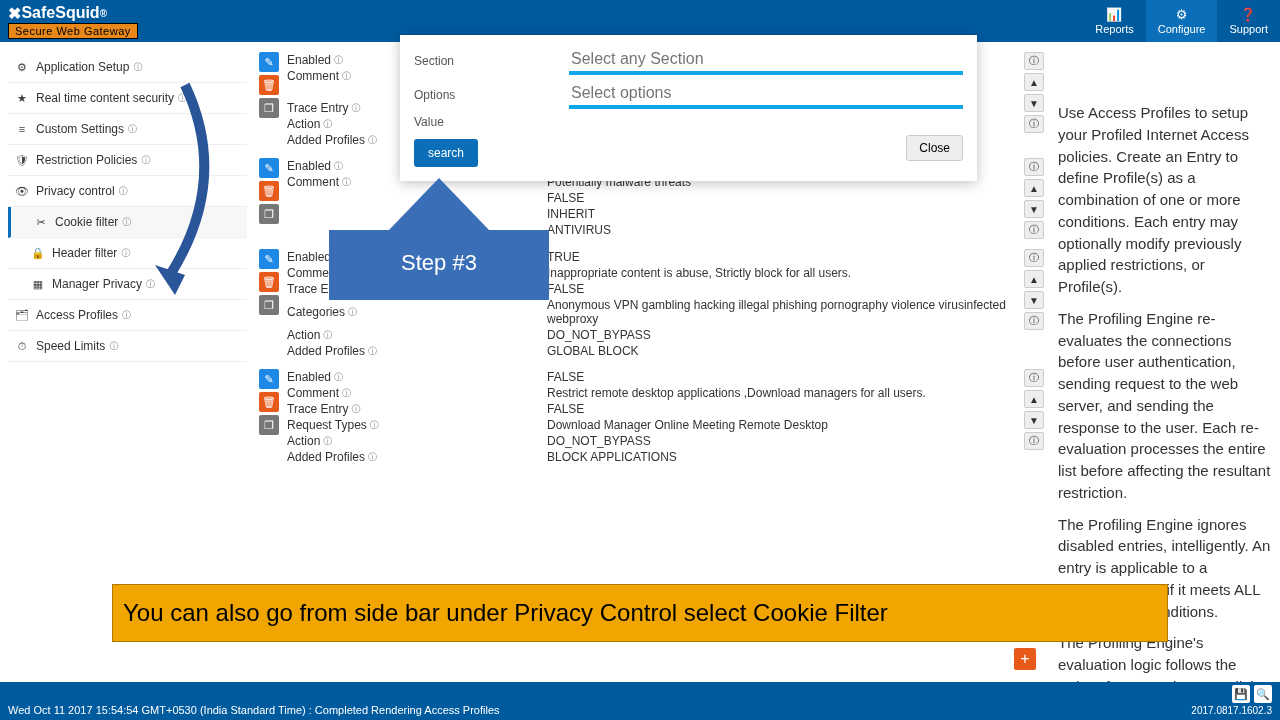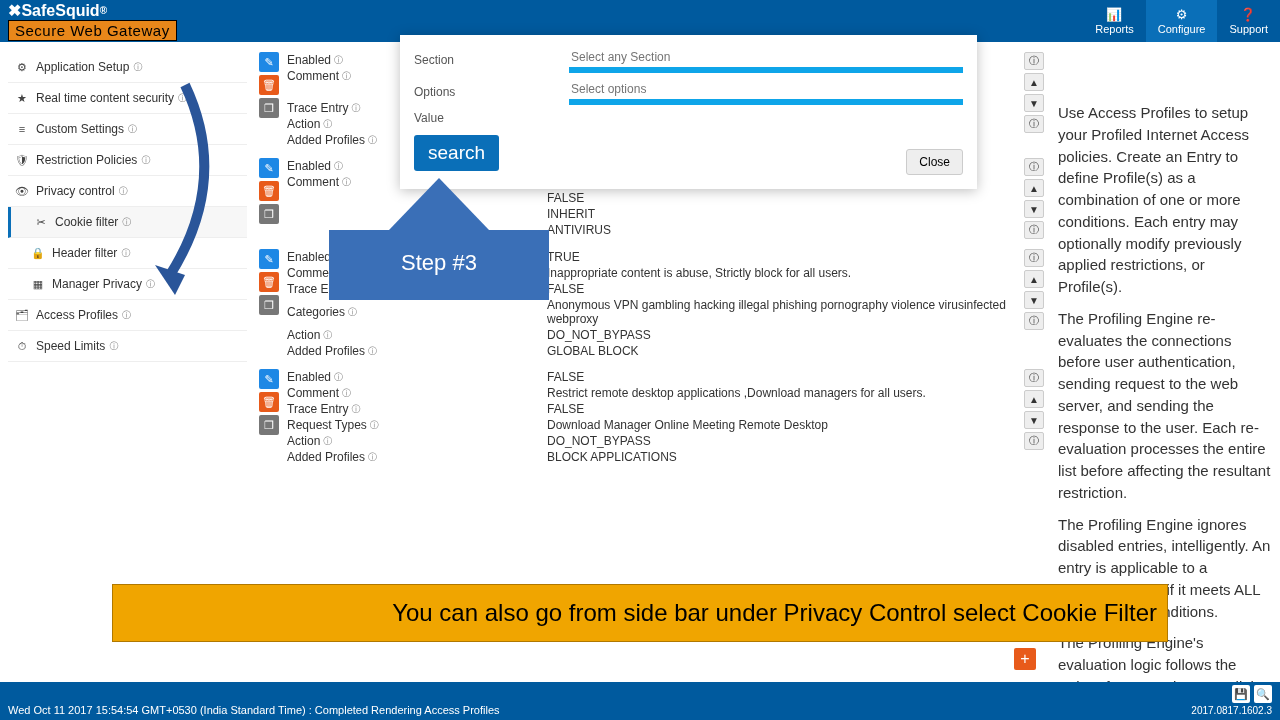--- a/index.html
+++ b/index.html
@@ -2,21 +2,21 @@
 <html><head>
 <meta charset="utf-8">
 <style>
 * { margin: 0; padding: 0; box-sizing: border-box; font-family: Arial, sans-serif; }
 body { width: 1280px; height: 720px; overflow: hidden; position: relative; background: #fff; }
 
 .topbar { background: #005a9e; height: 42px; display: flex; justify-content: space-between; align-items: center; color: #fff; }
 .logo-area { display: flex; flex-direction: column; padding-left: 8px; }
 .logo-text { font-size: 16px; font-weight: bold; display: flex; align-items: center; }
 .logo-text .reg { font-size: 10px; vertical-align: super; }
-.logo-tag { background: #e8871a; color: #000; font-size: 15px; padding: 1px 6px; border: 1px solid #000; letter-spacing: 0.5px; display: inline-block; }
+.logo-tag { background: #e8871a; color: #000; font-size: 11px; padding: 1px 6px; border: 1px solid #000; letter-spacing: 0.5px; display: inline-block; }
 .topnav { display: flex; height: 100%; }
 .topnav-item { display: flex; flex-direction: column; align-items: center; justify-content: center; padding: 0 12px; font-size: 11px; cursor: pointer; }
 .topnav-item.active { background: #0a6fb8; }
 .topnav-item .icon { font-size: 13px; margin-bottom: 1px; }
 
 .main { display: flex; height: 640px; }
 
 .sidebar { width: 255px; padding: 10px 8px; }
 .side-item { display: flex; align-items: center; padding: 8px 6px; font-size: 12px; color: #333; border-bottom: 1px solid #eee; cursor: pointer; position: relative; }
 .side-item .si-icon { width: 16px; text-align: center; margin-right: 6px; font-size: 11px; color: #444; }
@@ -39,28 +39,28 @@
 .block-ctrl { width: 26px; display: flex; flex-direction: column; gap: 3px; align-items: flex-end; }
 .ctrl-btn { width: 20px; height: 18px; background: #eee; border: 1px solid #ccc; display: flex; align-items: center; justify-content: center; font-size: 10px; color: #333; cursor: pointer; border-radius: 2px; }
 
 .rightcol { width: 232px; padding: 16px 8px 0 10px; font-size: 15px; color: #333; line-height: 1.45; margin-top: 44px; }
 .rightcol p { margin-bottom: 10px; }
 
 .modal { position: absolute; left: 400px; top: 35px; width: 577px; background: #fff; box-shadow: 0 2px 12px rgba(0,0,0,0.25); z-index: 50; }
 .modal-body { padding: 12px 14px 14px 14px; }
 .mrow { display: flex; align-items: center; margin-bottom: 6px; font-size: 12px; color: #555; }
 .mrow .mlabel { width: 155px; }
-.mrow input { flex: 1; border: none; border-bottom: 6px solid #0ea5e9; padding: 3px 2px; font-size: 12px; color: #0369a1; outline: none; }
-.btn-search { background: #0a6fb8; color: #fff; border: none; padding: 7px 14px; font-size: 19px; border-radius: 3px; cursor: pointer; margin-top: 4px; }
-.btn-close { background: #eee; border: 1px solid #ccc; padding: 5px 12px; font-size: 12px; border-radius: 3px; cursor: pointer; float: right; margin-top: 18px; }
+.mrow input { flex: 1; border: none; border-bottom: 4px solid #0ea5e9; padding: 3px 2px; font-size: 16px; color: #0369a1; outline: none; }
+.btn-search { background: #0a6fb8; color: #fff; border: none; padding: 7px 14px; font-size: 12px; border-radius: 3px; cursor: pointer; margin-top: 4px; }
+.btn-close { background: #eee; border: 1px solid #ccc; padding: 5px 12px; font-size: 12px; border-radius: 3px; cursor: pointer; float: right; }
 
 .callout { position: absolute; left: 310px; top: 230px; width: 220px; background: #3a6fb7; color: #fff; text-align: center; padding: 20px 10px 24px 10px; font-size: 22px; font-weight: 500; z-index: 60; margin-left: 19px; }
 .callout::before { content: ""; position: absolute; top: -52px; left: 50%; transform: translateX(-50%); width: 0; height: 0; border-left: 50px solid transparent; border-right: 50px solid transparent; border-bottom: 52px solid #3a6fb7; }
 
-.banner { position: absolute; left: 112px; top: 584px; width: 1056px; background: #f0a500; border: 1px solid #b07800; text-align: right; padding: 14px 10px; font-size: 24px; color: #000; z-index: 40; }
+.banner { position: absolute; left: 112px; top: 584px; width: 1056px; background: #f0a500; border: 1px solid #b07800; text-align: left; padding: 14px 10px; font-size: 24px; color: #000; z-index: 40; }
 
 .arrow-svg { position: absolute; left: 150px; top: 80px; z-index: 30; pointer-events: none; }
 
 .footer { position: absolute; bottom: 0; left: 0; right: 0; height: 38px; background: #005a9e; color: #fff; display: flex; align-items: flex-end; justify-content: space-between; padding: 0 8px 4px 8px; font-size: 11px; }
 .footer-icons { display: flex; gap: 4px; align-items: center; }
 .footer-icon { width: 18px; height: 18px; background: #fff; color: #005a9e; display: flex; align-items: center; justify-content: center; font-size: 11px; border-radius: 2px; cursor: pointer; }
 .footer-right { display:flex; flex-direction:column; align-items:flex-end; gap:2px;}
 .version { font-size: 10px; }
 
 .add-btn { position: absolute; right: 244px; bottom: 50px; width: 22px; height: 22px; background: #e85a1a; color: #fff; display:flex; align-items:center; justify-content:center; font-size:16px; border-radius:2px; cursor:pointer; z-index: 35;}

